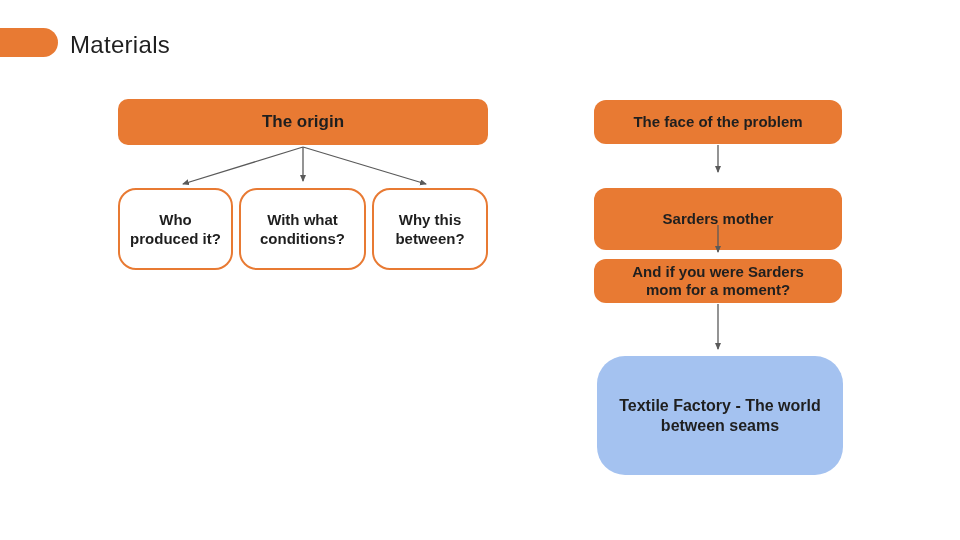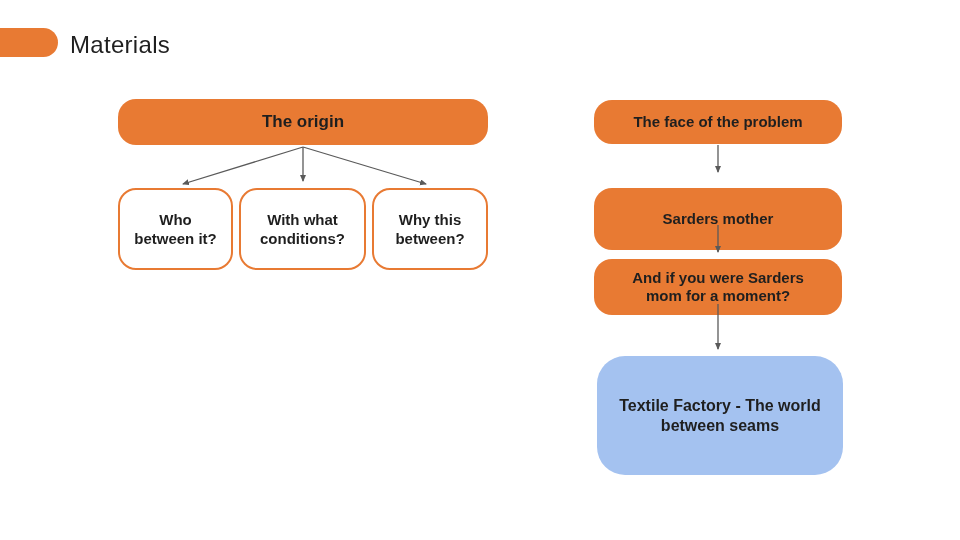--- a/index.html
+++ b/index.html
@@ -40,21 +40,21 @@
   
   .box{
     position:absolute;
     display:flex;
     align-items:center;
     justify-content:center;
     text-align:center;
     color:var(--text);
     font-weight:700;
   }
-  .box.orange{background:var(--orange);border-radius:18px;}
+  .box.orange{background:var(--orange);}
   .box.outline{
     background:#fff;
     border:2px solid var(--orange);
   }
   .box.blue{background:var(--blue);}
   
   .origin-root{
     left:118px;top:99px;width:370px;height:46px;
     border-radius:10px;
     font-size:17px;
@@ -70,21 +70,21 @@
   .child-3{left:372px;width:116px;}
   
   .flow-step{
     left:594px;width:248px;
     border-radius:12px;
     font-size:15px;line-height:18px;
     padding:0 32px;
   }
   .step-1{top:100px;height:44px;}
   .step-2{top:188px;height:62px;}
-  .step-3{top:259px;height:56px;}
+  .step-3{top:259px;height:44px;}
   .flow-final{
     left:597px;top:356px;width:246px;height:119px;
     border-radius:28px;
     font-size:16px;line-height:20px;
     padding:0 20px;
   }
   
   .arrows{
     position:absolute;
     left:0;top:0;width:960px;height:540px;
@@ -99,21 +99,21 @@
 </head>
 <body>
 
 <div class="slide">
 
   <div class="header-pill"></div>
   <h1 class="slide-title">Materials</h1>
 
   <section>
     <div class="box orange origin-root">The origin</div>
-    <div class="box outline origin-child child-1">Who between it?</div>
+    <div class="box outline origin-child child-1">Who produced it?</div>
     <div class="box outline origin-child child-2">With what conditions?</div>
     <div class="box outline origin-child child-3">Why this between?</div>
   </section>
 
   <section>
     <div class="box orange flow-step step-1">The face of the problem</div>
     <div class="box orange flow-step step-2">Sarders mother</div>
     <div class="box orange flow-step step-3">And if you were Sarders mom for a moment?</div>
     <div class="box blue flow-final">Textile Factory - The world between seams</div>
   </section>

